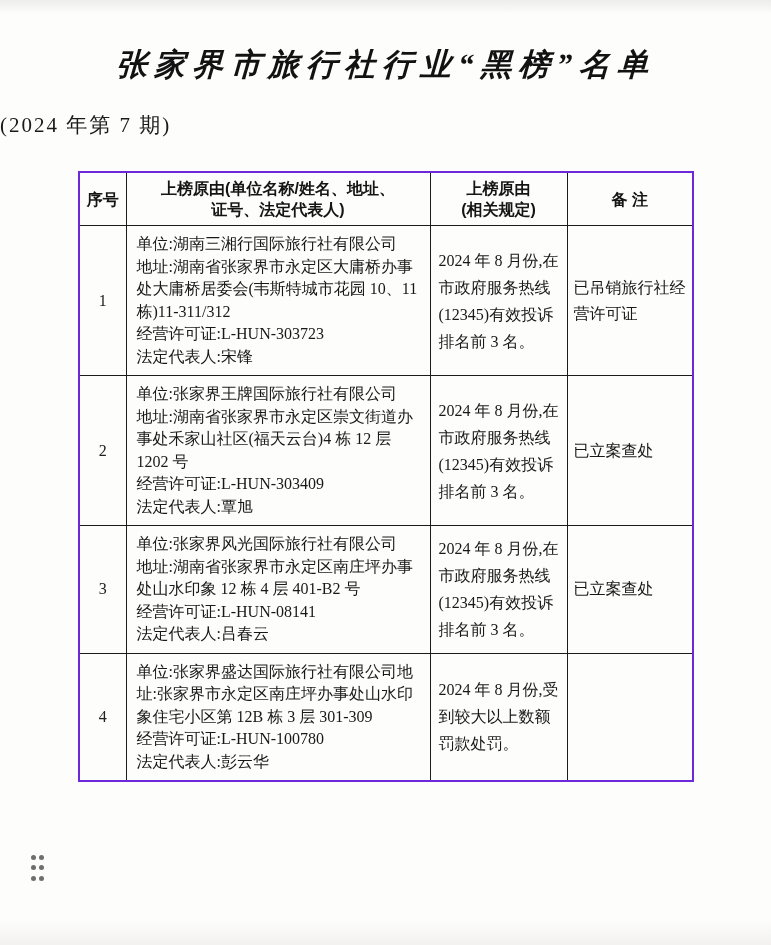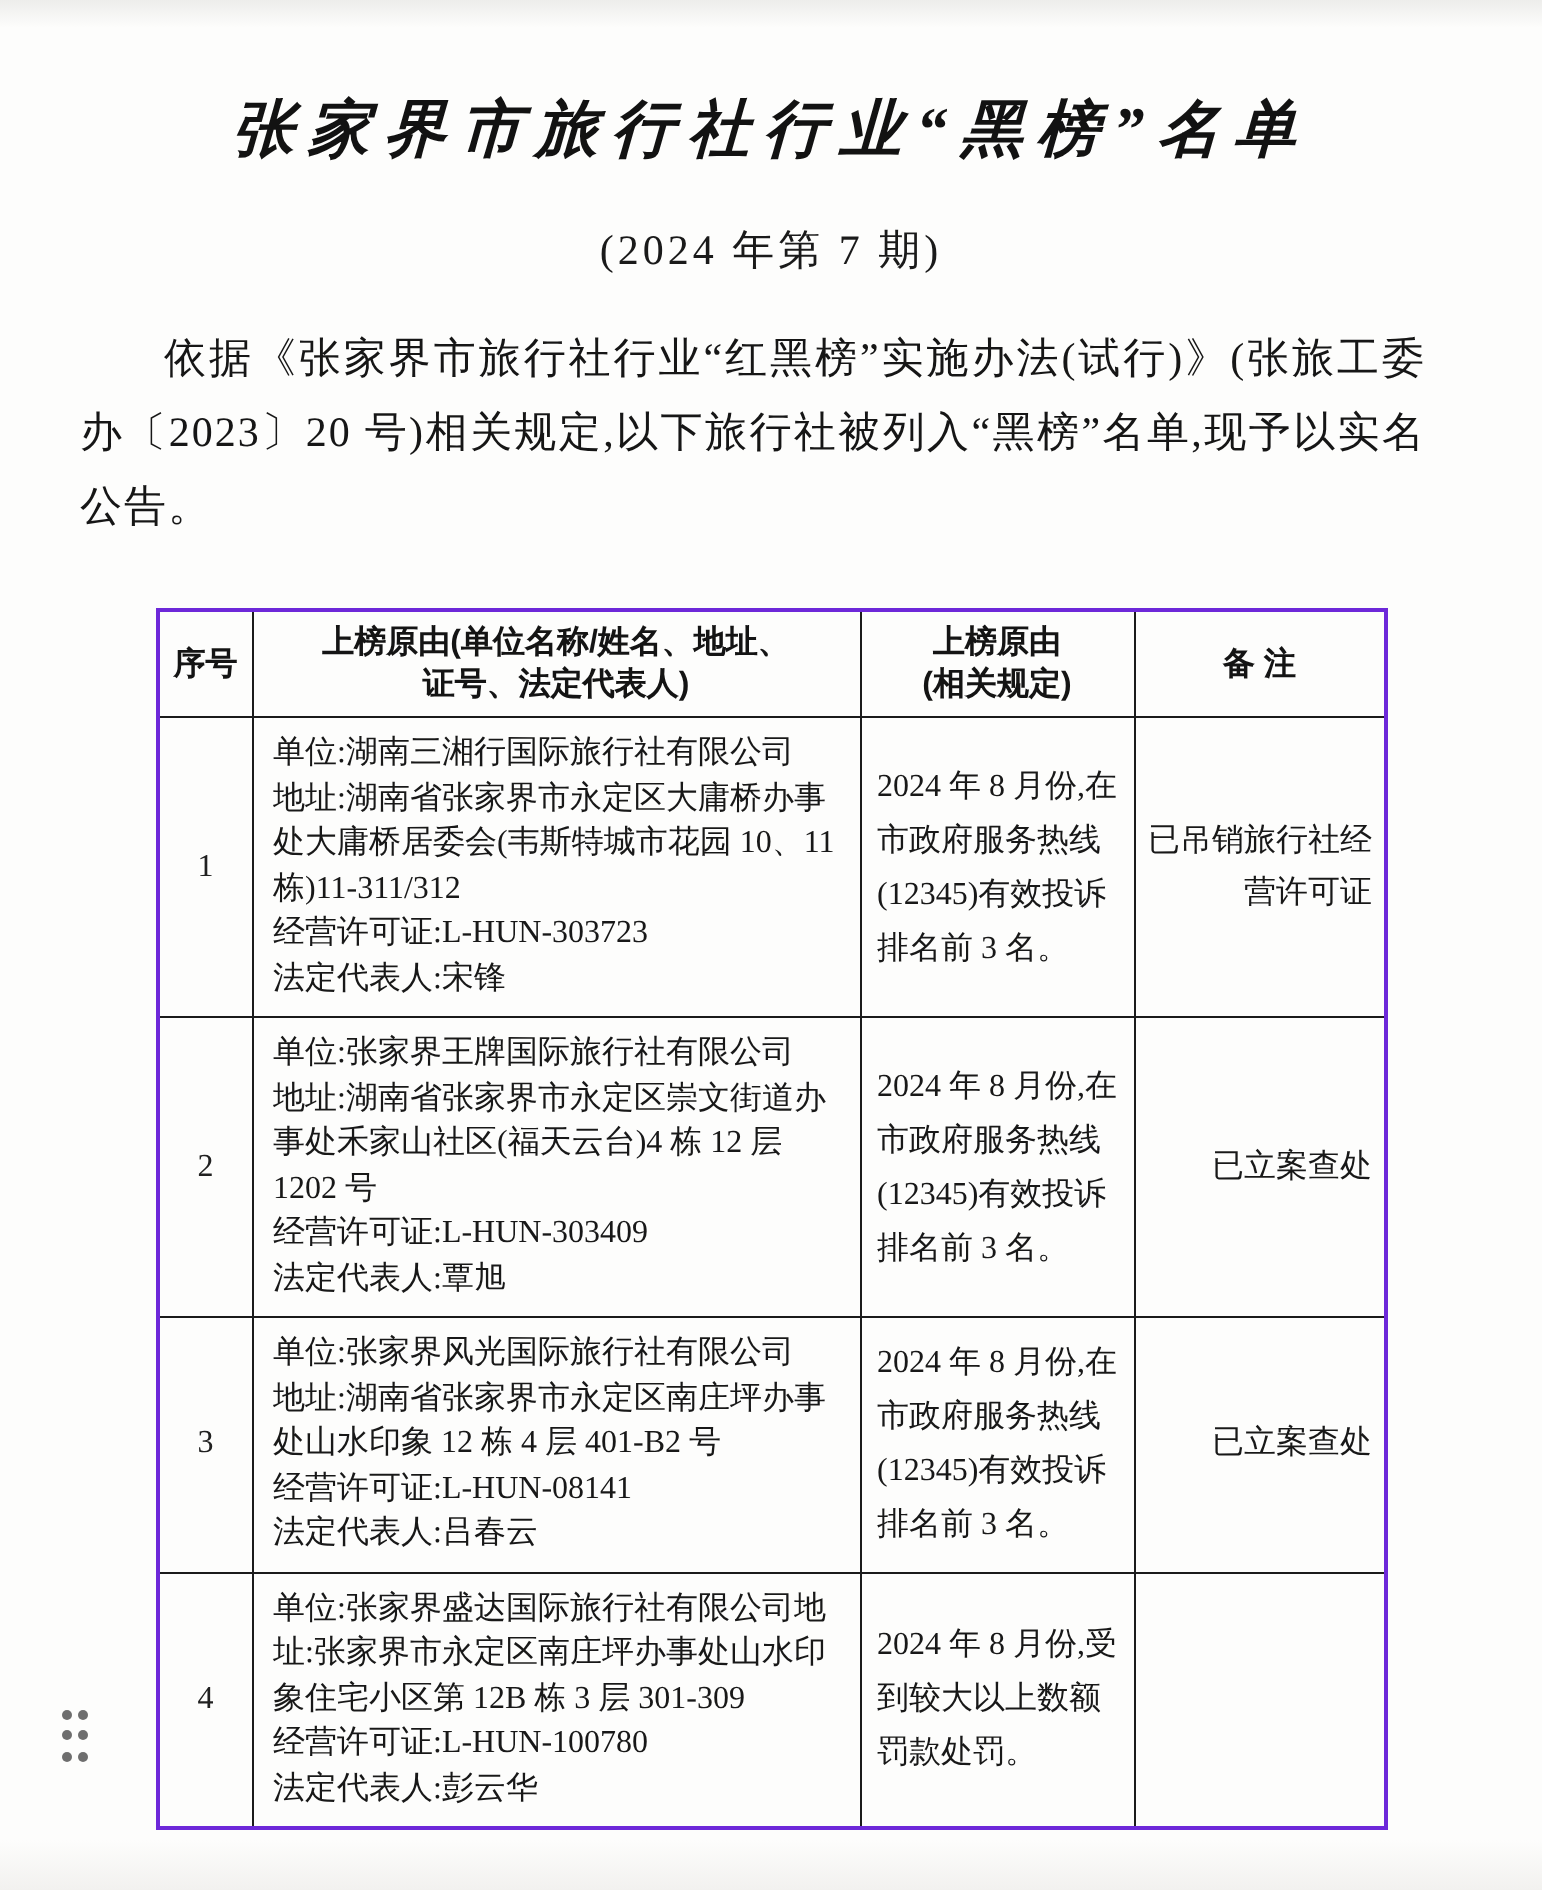--- a/index.html
+++ b/index.html
@@ -16,21 +16,21 @@
   .title {
     text-align: center;
     font-size: 31px;
     font-weight: bold;
     letter-spacing: 7px;
     color: #121212;
     font-style: italic; 
     transform: skewX(-2deg);
   }
   .issue {
-    text-align: center;
+    text-align: left;
     font-size: 21px;
     margin-top: 25px;
     letter-spacing: 2px;
     color: #1a1a1a;
   }
   .intro {
     margin: 22px 58px 0 40px;
     font-size: 21px;
     line-height: 37px;
     text-indent: 2em;
@@ -80,21 +80,21 @@
   }
   td.reason-cell {
     padding: 6px 8px;
     line-height: 27px;
     text-align: left;
     color: #181818;
   }
   td.remark-cell {
     padding: 4px 6px;
     line-height: 26px;
-    text-align: right;
+    text-align: left;
     color: #181818;
   }
 
   .grip {
     position: absolute;
     left: 29px;
     top: 852px;
     width: 17px;
     height: 32px;
     display: grid;
@@ -111,21 +111,20 @@
 </style>
 </head>
 <body>
 
 <div class="doc">
 
   <div class="title">张家界市旅行社行业“黑榜”名单</div>
 
   <div class="issue">(2024 年第 7 期)</div>
 
-  <p class="intro">依据《张家界市旅行社行业“红黑榜”实施办法(试行)》(张旅工委办〔2023〕20 号)相关规定,以下旅行社被列入“黑榜”名单,现予以实名公告。</p>
 
   <table class="blacklist">
     <colgroup>
       <col class="c-no">
         <col class="c-subj">
         <col class="c-reason">
         <col class="c-remark">
     </colgroup>
     <thead>
       <tr>

